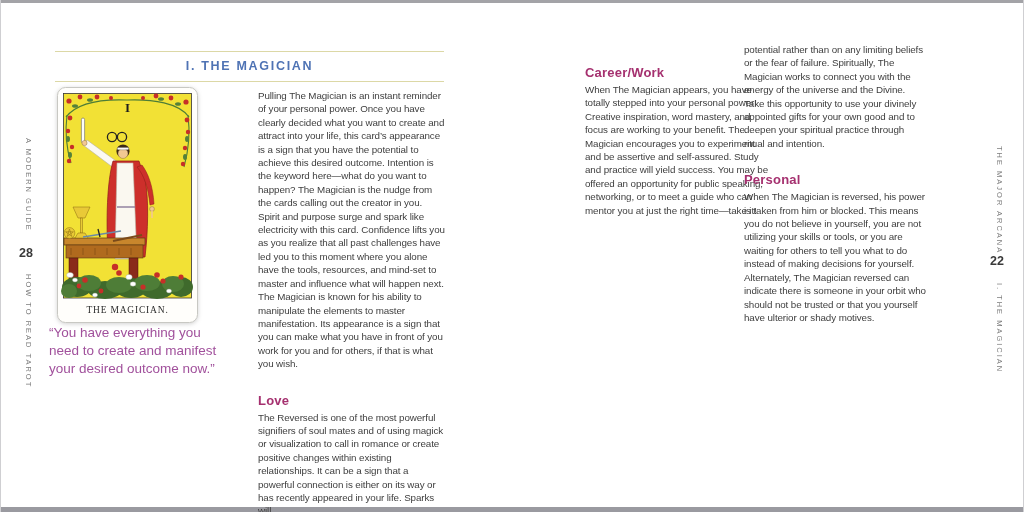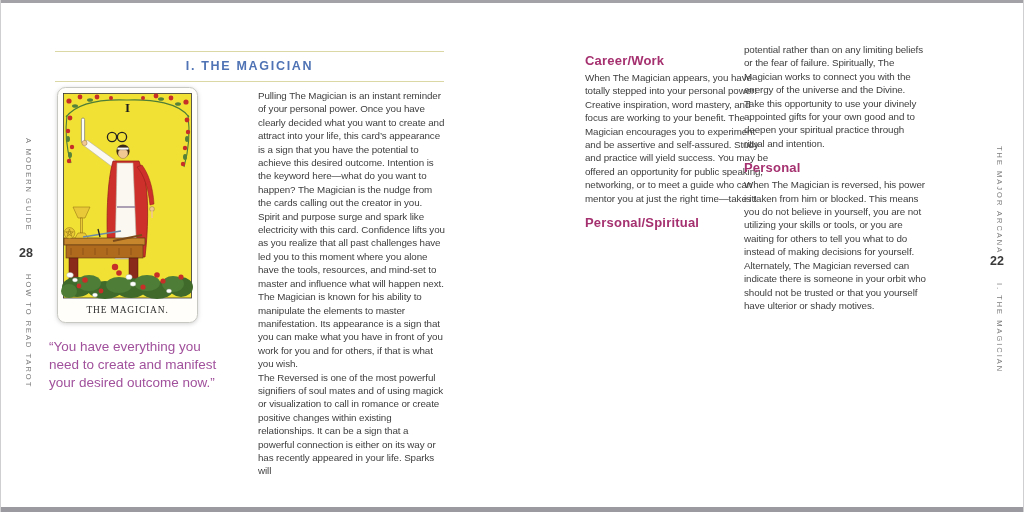--- a/index.html
+++ b/index.html
@@ -30,37 +30,37 @@
     font-size: 12.5px; font-weight: bold; letter-spacing: 1.7px;
     color: #4f73b4;
   }
 
   .card-wrap {
     position: absolute; left: 57px; top: 87px; width: 141px; height: 236px;
     filter: drop-shadow(0 1px 2px rgba(0,0,0,0.18));
   }
 
   .quote {
-    position: absolute; left: 49px; top: 338px; width: 182px;
+    position: absolute; left: 49px; top: 324px; width: 182px;
     font-size: 13.5px; line-height: 17.8px;
     color: #a1519c; font-weight: 500;
   }
 
   .body-copy {
     font-size: 9.8px; line-height: 13.4px; letter-spacing: -0.1px;
     color: #3e3e3e;
   }
   .main-col  { position: absolute; left: 258px; top: 89px; width: 188px; }
   .col-1     { position: absolute; left: 585px; top: 43px;  width: 187px; }
   .col-2     { position: absolute; left: 744px; top: 43px;  width: 183px; }
 
   .section-heading {
     font-size: 13px; line-height: 15px; font-weight: bold; letter-spacing: 0.2px;
     color: #a5306f;
-    margin-top: 10px; margin-bottom: 3px;
+    margin-top: 22px; margin-bottom: 3px;
   }
 
   
   .vtext {
     position: absolute;
     writing-mode: vertical-rl;
     text-orientation: mixed;
     font-size: 7.5px; letter-spacing: 2px;
     color: #7d7d7d;
     width: 14px;
@@ -239,27 +239,27 @@
       </g>
 
       <text x="70.5" y="226" text-anchor="middle" class="card-caption" font-size="9.5" letter-spacing="0.8" fill="#2c2c2c">THE MAGICIAN.</text>
     </svg>
   </div>
 
   <div class="quote">“You have everything you need to create and manifest your desired outcome now.”</div>
 
   <div class="main-col">
     <p class="body-copy">Pulling The Magician is an instant reminder of your personal power. Once you have clearly decided what you want to create and attract into your life, this card’s appearance is a sign that you have the potential to achieve this desired outcome. Intention is the keyword here—what do you want to happen? The Magician is the nudge from the cards calling out the creator in you. Spirit and purpose surge and spark like electricity with this card. Confidence lifts you as you realize that all past challenges have led you to this moment where you alone have the tools, resources, and mind-set to master and influence what will happen next. The Magician is known for his ability to manipulate the elements to master manifestation. Its appearance is a sign that you can make what you have in front of you work for you and for others, if that is what you wish.</p>
+    <div class="section-heading">Love</div>
     <p class="body-copy">The Reversed is one of the most powerful signifiers of soul mates and of using magick or visualization to call in romance or create positive changes within existing relationships. It can be a sign that a powerful connection is either on its way or has recently appeared in your life. Sparks will</p>
   </div>
 
   <div class="col-1">
     <div class="section-heading">Career/Work</div>
     <p class="body-copy">When The Magician appears, you have totally stepped into your personal power! Creative inspiration, word mastery, and focus are working to your benefit. The Magician encourages you to experiment and be assertive and self-assured. Study and practice will yield success. You may be offered an opportunity for public speaking, networking, or to meet a guide who can mentor you at just the right time—take it!</p>
-    <div class="section-heading">Personal/Spiritual</div>
   </div>
 
   <div class="col-2">
     <p class="body-copy">potential rather than on any limiting beliefs or the fear of failure. Spiritually, The Magician works to connect you with the energy of the universe and the Divine. Take this opportunity to use your divinely appointed gifts for your own good and to deepen your spiritual practice through ritual and intention.</p>
     <div class="section-heading">Personal</div>
     <p class="body-copy">When The Magician is reversed, his power is taken from him or blocked. This means you do not believe in yourself, you are not utilizing your skills or tools, or you are waiting for others to tell you what to do instead of making decisions for yourself. Alternately, The Magician reversed can indicate there is someone in your orbit who should not be trusted or that you yourself have ulterior or shady motives.</p>
   </div>
 
   <div class="vtext v-right-top">THE MAJOR ARCANA</div>
   <div class="page-num pn-right">22</div>

